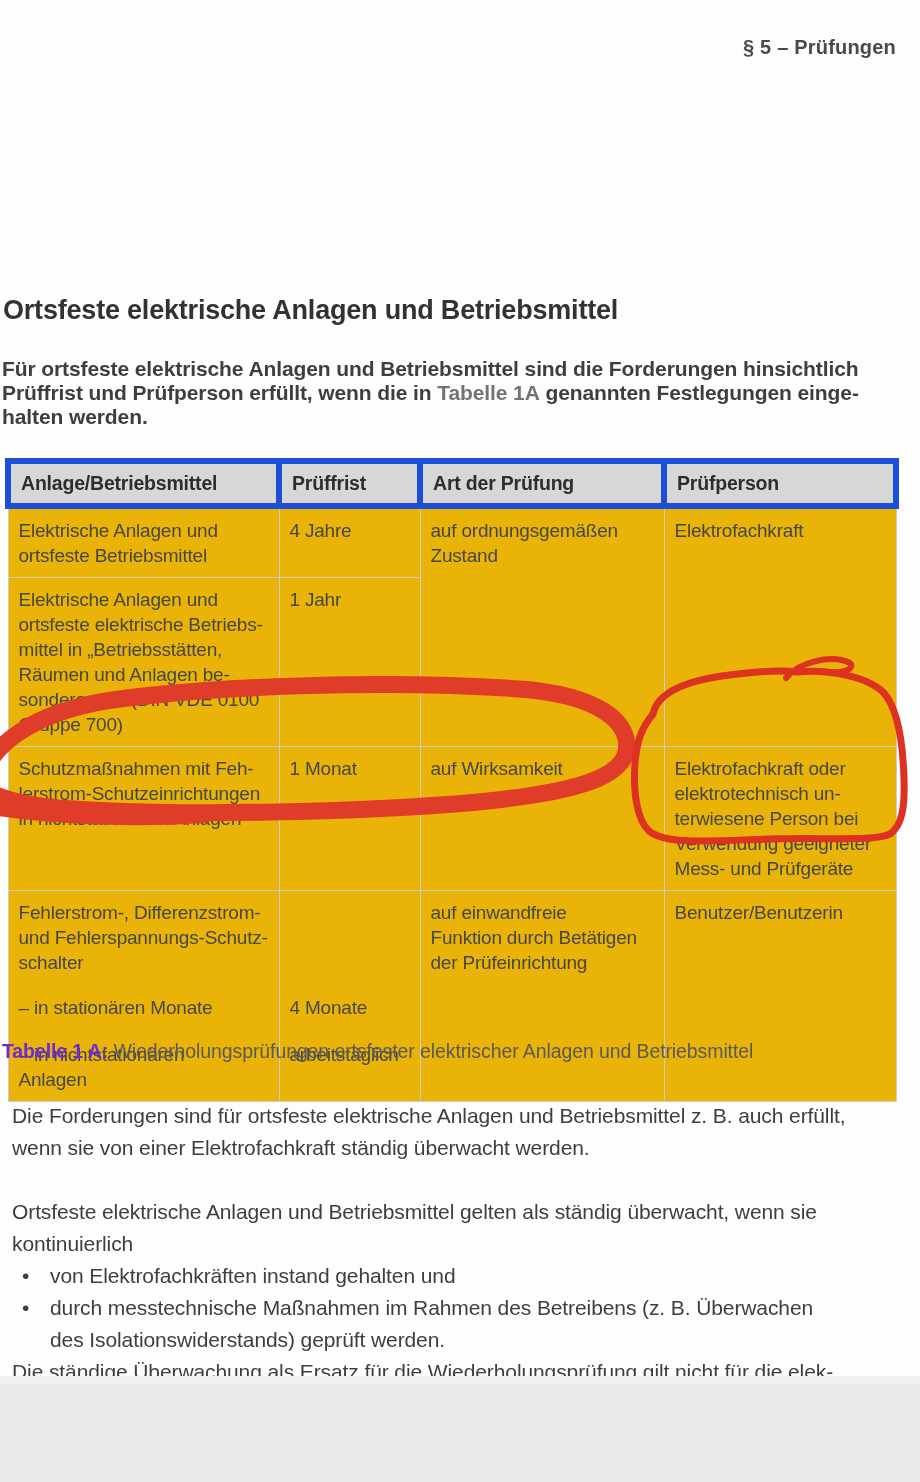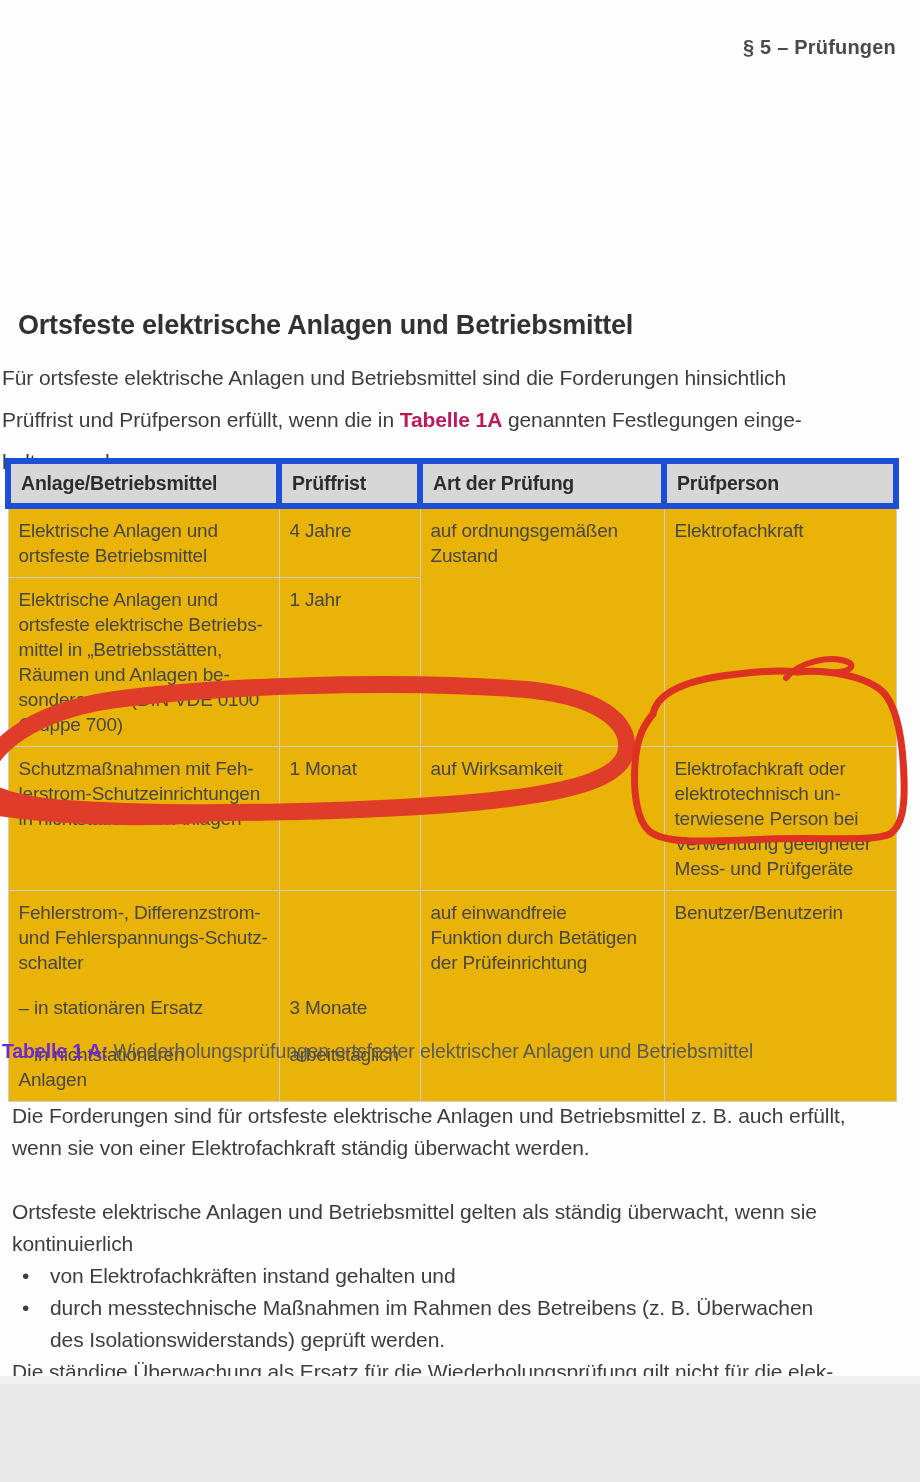--- a/index.html
+++ b/index.html
@@ -9,29 +9,29 @@
     background:#fdfdfd;
     overflow:hidden;
     font-family:"Liberation Sans","DejaVu Sans",sans-serif;
     color:#3e3e3e;
   }
   .running-header{
     position:absolute;top:36px;right:24px;
     font-size:20px;font-weight:bold;color:#4a4a4a;letter-spacing:.2px;
   }
   .section-title{
-    position:absolute;top:294px;left:2px;margin:16px;
+    position:absolute;top:294px;left:2px;margin:1px;
     font-size:27px;font-weight:bold;color:#323232;letter-spacing:-.2px;
   }
   .intro{
     position:absolute;top:336px;left:2px;width:910px;
-    font-size:21px;line-height:42px;color:#3e3e3e;
-    white-space:pre-line;letter-spacing:-.1px;
+    font-size:21px;line-height:24px;color:#3e3e3e;
+    white-space:pre-line;letter-spacing:-.1px;font-weight:bold;
   }
-  .intro b,.flow b,.caption b{color:#be185d;}
+  .intro b,.flow b,.caption b{color:#737373;}
   table.t1a{
     position:absolute;top:458px;left:5px;width:888px;
     border-collapse:collapse;table-layout:fixed;
     font-size:19px;line-height:25px;letter-spacing:-.2px;color:#474747;
   }
   table.t1a th{
     background:#d7d7d7;color:#2d2d2d;
     font-size:19.5px;font-weight:bold;text-align:left;
     padding:7px 6px 7px 10px;height:24px;vertical-align:middle;
     border:6px solid #1d4ed8;
@@ -130,23 +130,23 @@
       <td>auf Wirksamkeit</td>
       <td>Elektrofachkraft oder
 elektrotechnisch un-
 terwiesene Person bei
 Verwendung geeigneter
 Mess- und Prüfgeräte</td>
     </tr>
     <tr class="r4">
       <td><div>Fehlerstrom-, Differenzstrom-
 und Fehlerspannungs-Schutz-
-schalter</div><div class="sub1">– in stationären Ersatz</div><div class="sub2">– in nichtstationären
+schalter</div><div class="sub1">– in stationären Monate</div><div class="sub2">– in nichtstationären
 Anlagen</div></td>
-      <td><div class="frist-offset">3 Monate</div><div class="sub2">arbeitstäglich</div></td>
+      <td><div class="frist-offset">4 Monate</div><div class="sub2">arbeitstäglich</div></td>
       <td>auf einwandfreie
 Funktion durch Betätigen
 der Prüfeinrichtung</td>
       <td>Benutzer/Benutzerin</td>
     </tr>
   </tbody>
     </table>
 
   <div class="caption"><b>Tabelle 1 A:</b><span> Wiederholungsprüfungen ortsfester elektrischer Anlagen und Betriebsmittel</span></div>
 

